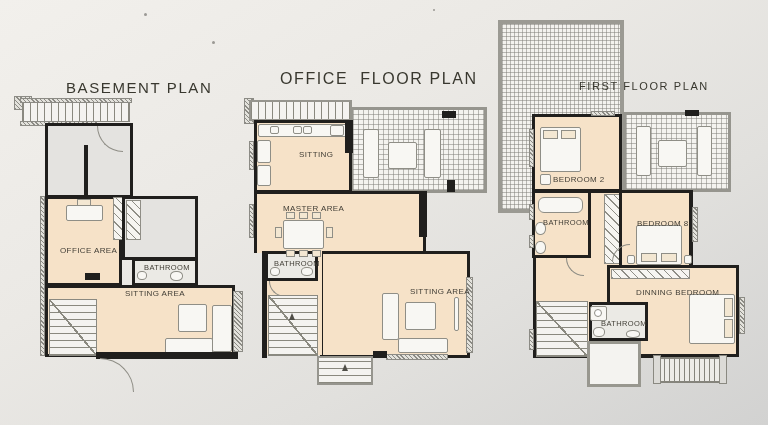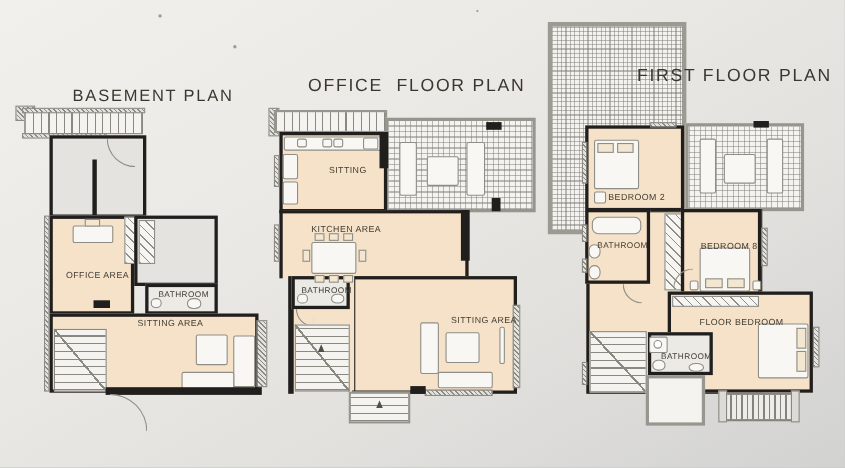--- a/index.html
+++ b/index.html
@@ -117,21 +117,21 @@
     <div class="w" style="left:345px;top:120px;width:8px;height:33px"></div>
     <div class="w" style="left:419px;top:191px;width:8px;height:46px"></div>
     <div class="st tV" style="left:317px;top:356px;width:56px;height:29px;border:2px solid #96958e"></div>
     <div class="tri" style="left:342px;top:364px"></div>
     <div class="h" style="left:249px;top:141px;width:5px;height:29px"></div>
     <div class="h" style="left:249px;top:204px;width:5px;height:34px"></div>
     <div class="h" style="left:466px;top:277px;width:7px;height:76px"></div>
     <div class="h" style="left:386px;top:354px;width:62px;height:6px"></div>
     <div class="w" style="left:373px;top:351px;width:14px;height:7px"></div>
     <div class="lbl" style="left:299px;top:150px">SITTING</div>
-    <div class="lbl" style="left:283px;top:204px">KITCHEN AREA</div>
+    <div class="lbl" style="left:283px;top:204px">MASTER AREA</div>
     <div class="lbl" style="left:274px;top:259px;font-size:7.5px">BATHROOM</div>
     <div class="lbl" style="left:410px;top:287px">SITTING AREA</div>
     <div class="title" style="left:280px;top:70px;font-size:16px">OFFICE  FLOOR PLAN</div>
   </div>
 
   <div>
     <div class="tilef" style="left:498px;top:20px;width:126px;height:193px"></div>
     <div class="tile" style="left:623px;top:112px;width:108px;height:80px"></div>
     <div class="f" style="left:636px;top:126px;width:15px;height:50px"></div>
     <div class="f" style="left:697px;top:126px;width:15px;height:50px"></div>
@@ -175,17 +175,17 @@
     <div class="h" style="left:692px;top:207px;width:6px;height:35px"></div>
     <div class="h" style="left:739px;top:297px;width:6px;height:37px"></div>
     <div class="h" style="left:529px;top:204px;width:5px;height:16px"></div>
     <div class="h" style="left:529px;top:235px;width:5px;height:13px"></div>
     <div class="h" style="left:529px;top:329px;width:5px;height:21px"></div>
     <div class="arcq" style="left:566px;top:258px;width:18px;height:18px"></div>
     <div class="arcq" style="left:612px;top:244px;width:18px;height:18px;transform:rotate(90deg)"></div>
     <div class="lbl" style="left:553px;top:175px">BEDROOM 2</div>
     <div class="lbl" style="left:543px;top:218px;font-size:7.5px">BATHROOM</div>
     <div class="lbl" style="left:637px;top:219px">BEDROOM 8</div>
-    <div class="lbl" style="left:636px;top:288px">FLOOR BEDROOM</div>
+    <div class="lbl" style="left:636px;top:288px">DINNING BEDROOM</div>
     <div class="lbl" style="left:601px;top:319px;font-size:7.5px">BATHROOM</div>
-    <div class="title" style="left:579px;top:61px;font-size:16px">FIRST FLOOR PLAN</div>
+    <div class="title" style="left:579px;top:80px;font-size:11px">FIRST FLOOR PLAN</div>
   </div>
 </div>
 
 </body></html>

